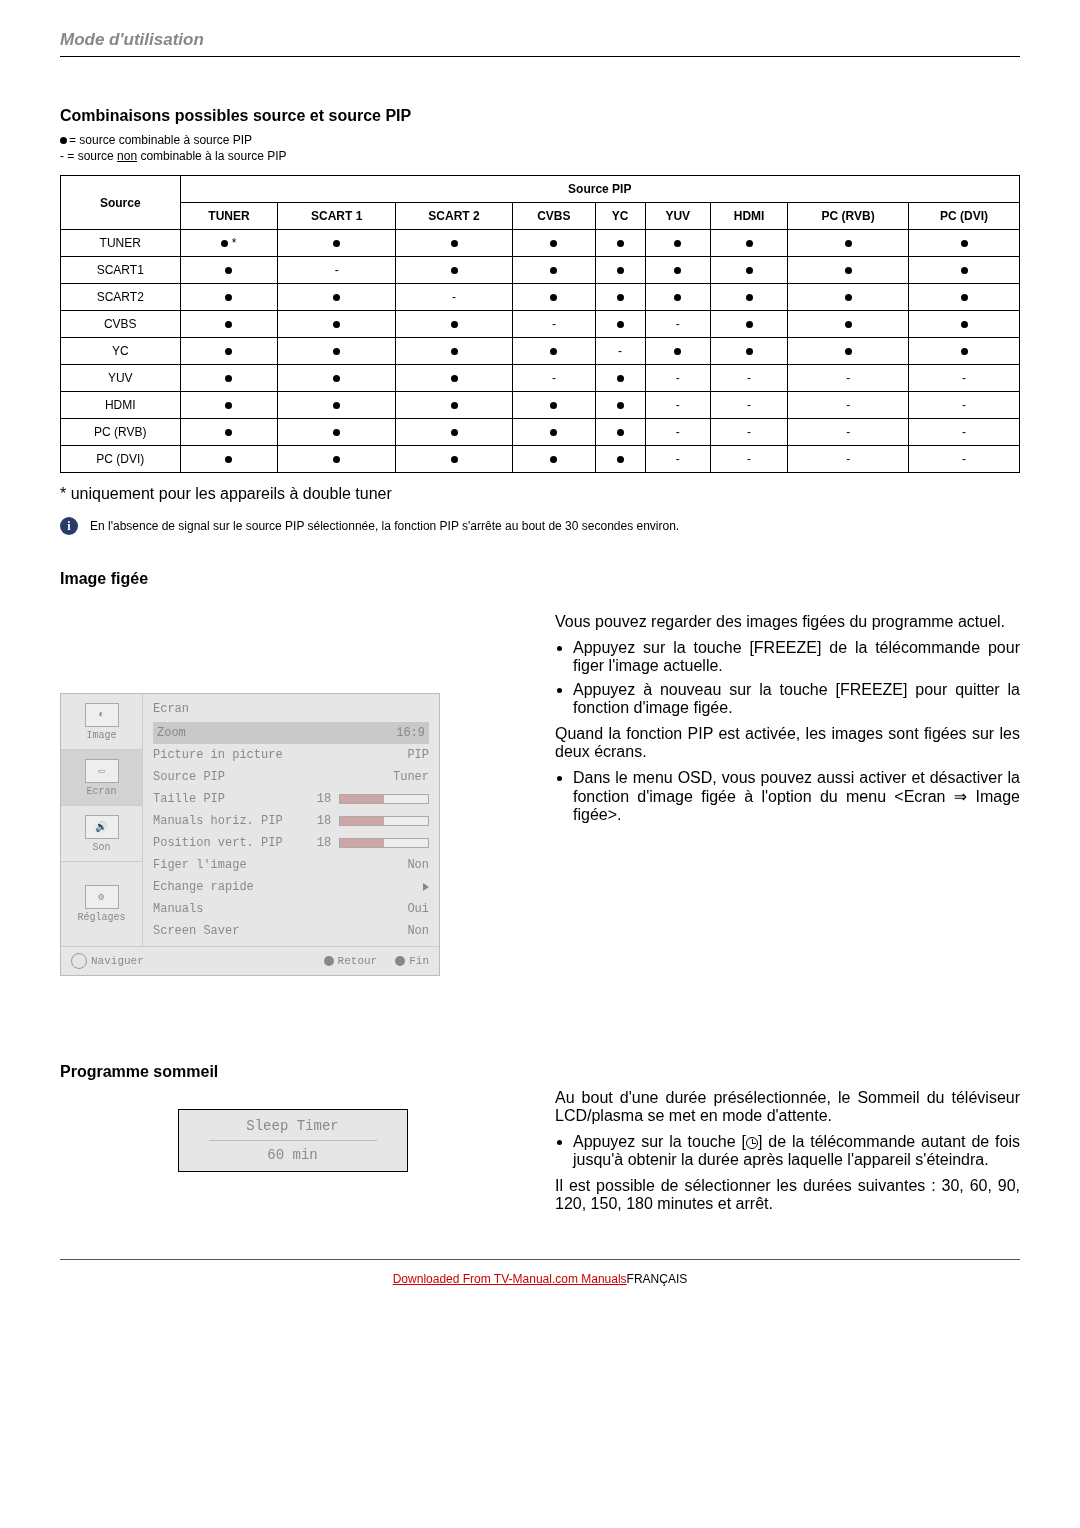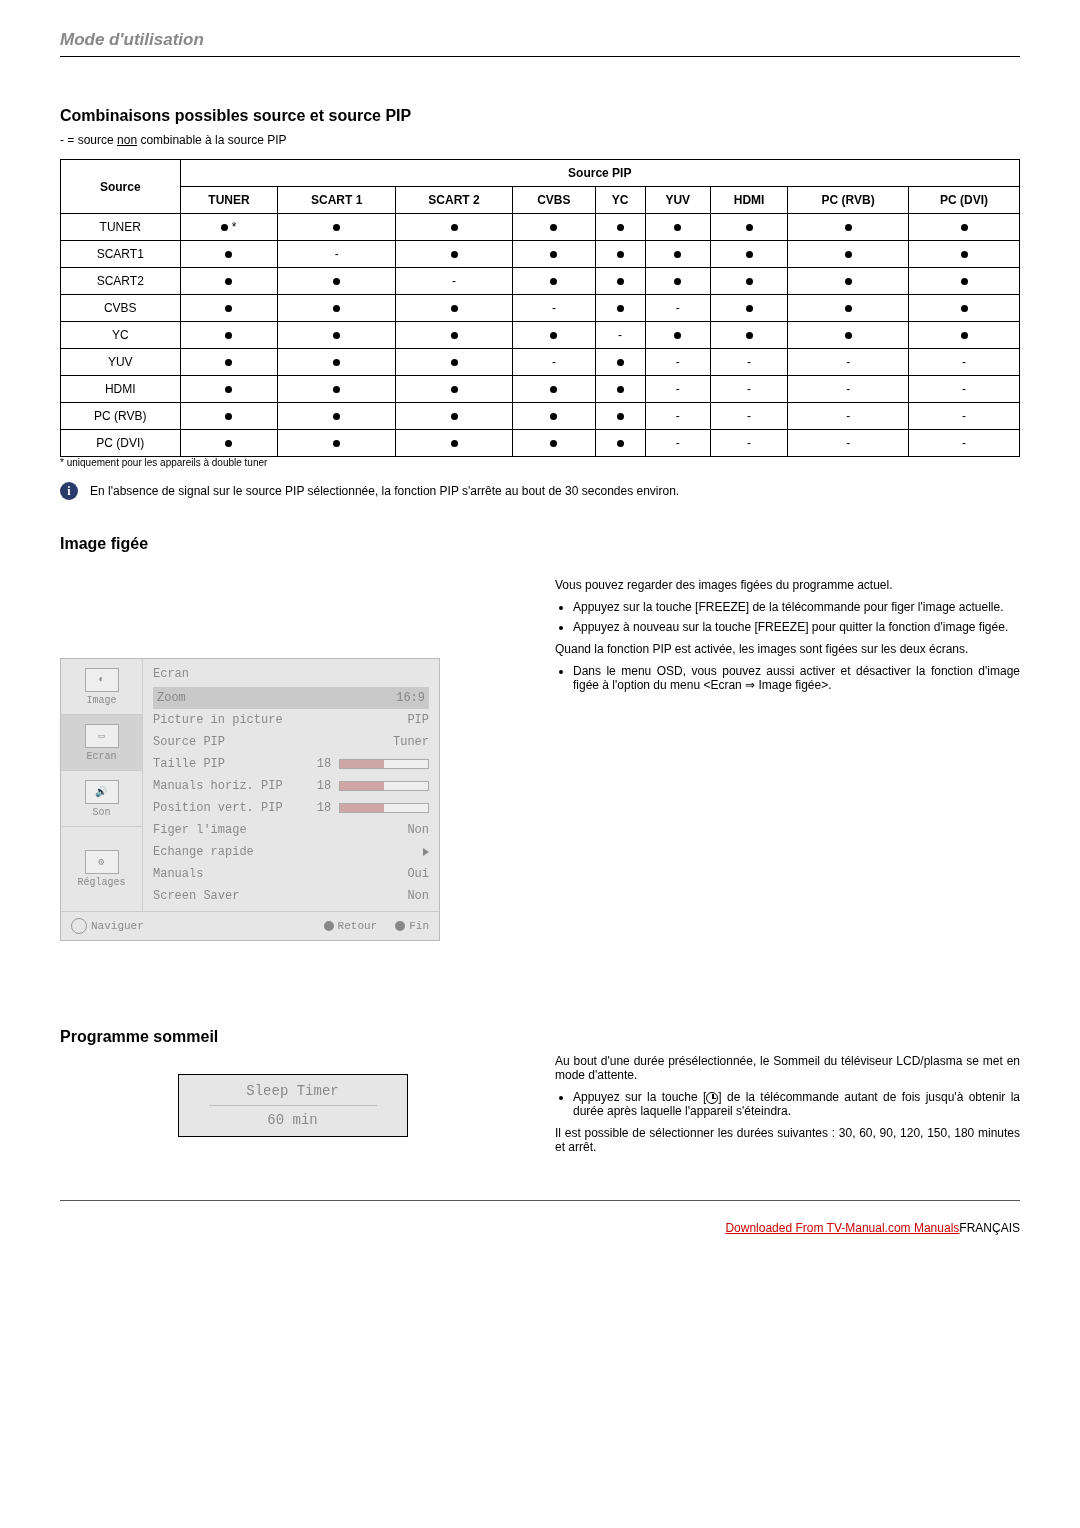--- a/index.html
+++ b/index.html
@@ -49,41 +49,41 @@
   table.matrix td.dot-star::before {
     content: '';
     display: inline-block;
     width: 7px;
     height: 7px;
     background: #000;
     border-radius: 50%;
     vertical-align: middle;
   }
   table.matrix td.dot-star::after { content: ' *'; }
-  .footnote { font-size: 10px; }
+  .footnote { font-size: 16px; margin-top: 12px; }
   .info-row {
     margin-top: 14px;
     font-size: 12px;
     display: flex;
     align-items: center;
     gap: 12px;
   }
   .info-icon {
     width: 18px; height: 18px; border-radius: 50%;
     background: #2a3a6a; color: #fff; font-weight: bold;
     display: inline-flex; align-items: center; justify-content: center;
     font-size: 12px; font-family: serif;
   }
   .two-col {
     display: flex;
     gap: 30px;
     margin-top: 25px;
   }
   .two-col .left { width: 50%; }
-  .two-col .right { width: 50%; font-size: 12px; text-align: justify; }
+  .two-col .right { width: 50%; font-size: 16px; text-align: justify; }
   .two-col .right ul { list-style: disc; margin: 8px 0 8px 18px; }
   .two-col .right li { margin-bottom: 6px; }
   .two-col .right p { margin-bottom: 6px; }
 
   
   .osd {
     width: 380px;
     border: 1px solid #bbb;
     background: #e6e6e6;
     font-family: "Courier New", monospace;
@@ -148,23 +148,23 @@
     text-align: center;
     font-family: "Courier New", monospace;
     font-size: 14px;
     padding: 8px 0;
   }
   .sleep-box .hr { border-top: 1px solid #bbb; margin: 6px 30px; }
 
   .footer {
     margin-top: 40px;
     border-top: 1px solid #555;
-    padding-top: 20px;
-    display: flex;
-    justify-content: flex-end;
+    padding-top: 12px;
+    display: flex;
+    justify-content: center;
     font-size: 12px;
   }
   .footer a { color: #c00; text-decoration: underline; }
   .footer .lang { color: #000; }
 
   .clock-icon {
     display: inline-block;
     width: 12px; height: 12px;
     border: 1.2px solid #000;
     border-radius: 50%;
@@ -185,20 +185,23 @@
   }
   .tri { display: inline-block; width: 0; height: 0; border-top: 4px solid transparent; border-bottom: 4px solid transparent; border-left: 6px solid #888; }
 </style>
 </head>
 <body>
 
 <div class="header-title">Mode d'utilisation</div>
 
 <div>
   <div class="section-heading">Combinaisons possibles source et source PIP</div>
+  <div class="legend-row">
+    <span class="dot"></span><span>= source combinable à source PIP</span>
+  </div>
   <div class="legend-row">
     <span>-  = source </span><span class="underline">non</span><span> combinable à la source PIP</span>
   </div>
 
   <table class="matrix">
     <thead>
       <tr>
         <th rowspan="2">Source</th>
         <th colspan="9" class="grouphdr">Source PIP</th>
       </tr>

